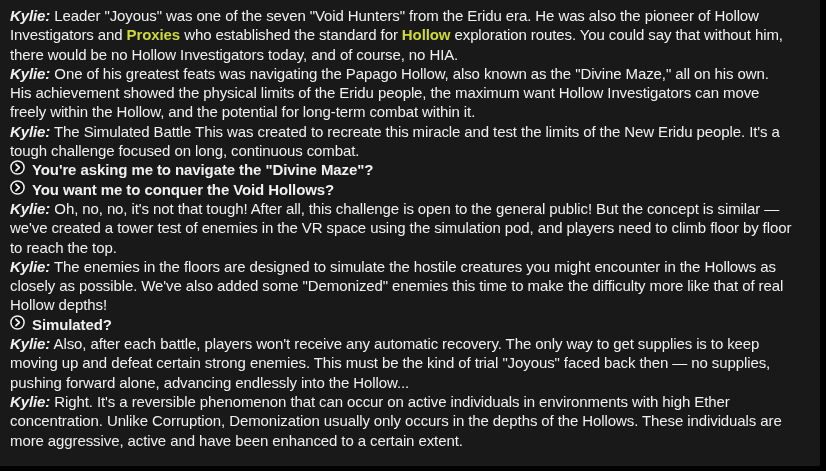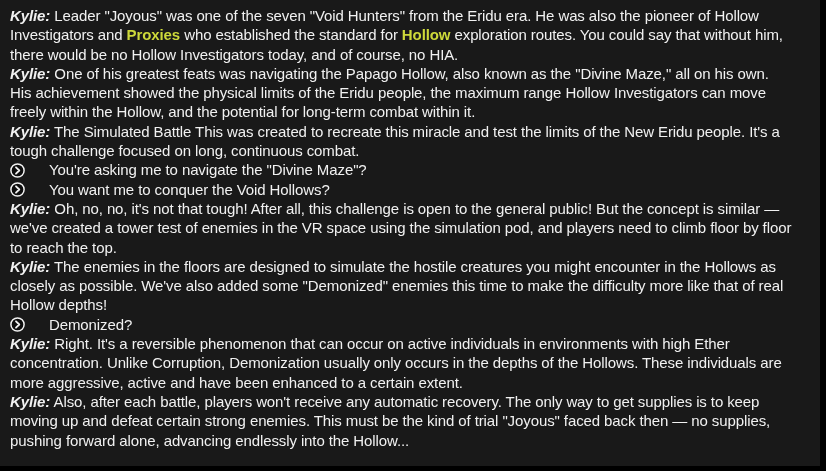--- a/index.html
+++ b/index.html
@@ -25,40 +25,41 @@
     font-size: 15px;
     line-height: 19.3px;
     letter-spacing: -0.1px;
     overflow: hidden;
   }
   .entry { margin: 0; }
   .speaker { font-weight: 700; color: var(--text); font-style: italic; }
   .hl { color: var(--highlight); font-weight: bold; }
   .choice {
     display: flex;
-    align-items: center;
-    gap: 24px;
+    align-items: flex-start;
+    gap: 7px;
     min-height: 19.3px;
     cursor: pointer;
+    font-weight: bold;
   }
   .choice-icon {
     flex: 0 0 auto;
     width: 15px; height: 15px;
     display: inline-block;
   }
   .choice-icon svg { display: block; width: 15px; height: 15px; }
 </style>
 </head>
 <body>
 
 <div class="dialogue-log">
 
   <p class="entry"><b class="speaker">Kylie:</b><span> Leader "Joyous" was one of the seven "Void Hunters" from the Eridu era. He was also the pioneer of Hollow Investigators and </span><span class="hl">Proxies</span><span> who established the standard for </span><span class="hl">Hollow</span><span> exploration routes. You could say that without him, there would be no Hollow Investigators today, and of course, no HIA.</span></p>
 
-  <p class="entry"><b class="speaker">Kylie:</b><span> One of his greatest feats was navigating the Papago Hollow, also known as the "Divine Maze," all on his own. His achievement showed the physical limits of the Eridu people, the maximum range Hollow Investigators can move freely within the Hollow, and the potential for long-term combat within it.</span></p>
+  <p class="entry"><b class="speaker">Kylie:</b><span> One of his greatest feats was navigating the Papago Hollow, also known as the "Divine Maze," all on his own. His achievement showed the physical limits of the Eridu people, the maximum want Hollow Investigators can move freely within the Hollow, and the potential for long-term combat within it.</span></p>
 
   <p class="entry"><b class="speaker">Kylie:</b><span> The Simulated Battle This was created to recreate this miracle and test the limits of the New Eridu people. It's a tough challenge focused on long, continuous combat.</span></p>
 
   <div class="choice">
     <span class="choice-icon">
       <svg viewBox="0 0 15 15">
           <circle cx="7.5" cy="7.5" r="6.6" fill="#0d0d0d" stroke="#f1f1f1" stroke-width="1.5"></circle>
           <path d="M6 4.3 L9.3 7.5 L6 10.7" fill="none" stroke="#f1f1f1" stroke-width="1.8" stroke-linecap="round" stroke-linejoin="round"></path>
         </svg>
     </span>
@@ -79,20 +80,20 @@
 
   <p class="entry"><b class="speaker">Kylie:</b><span> The enemies in the floors are designed to simulate the hostile creatures you might encounter in the Hollows as closely as possible. We've also added some "Demonized" enemies this time to make the difficulty more like that of real Hollow depths!</span></p>
 
   <div class="choice">
     <span class="choice-icon">
       <svg viewBox="0 0 15 15">
           <circle cx="7.5" cy="7.5" r="6.6" fill="#0d0d0d" stroke="#f1f1f1" stroke-width="1.5"></circle>
           <path d="M6 4.3 L9.3 7.5 L6 10.7" fill="none" stroke="#f1f1f1" stroke-width="1.8" stroke-linecap="round" stroke-linejoin="round"></path>
         </svg>
     </span>
-    <span class="choice-text">Demonized?</span>
+    <span class="choice-text">Simulated?</span>
   </div>
 
+  <p class="entry"><b class="speaker">Kylie:</b><span> Also, after each battle, players won't receive any automatic recovery. The only way to get supplies is to keep moving up and defeat certain strong enemies. This must be the kind of trial "Joyous" faced back then — no supplies, pushing forward alone, advancing endlessly into the Hollow...</span></p>
+
   <p class="entry"><b class="speaker">Kylie:</b><span> Right. It's a reversible phenomenon that can occur on active individuals in environments with high Ether concentration. Unlike Corruption, Demonization usually only occurs in the depths of the Hollows. These individuals are more aggressive, active and have been enhanced to a certain extent.</span></p>
-
-  <p class="entry"><b class="speaker">Kylie:</b><span> Also, after each battle, players won't receive any automatic recovery. The only way to get supplies is to keep moving up and defeat certain strong enemies. This must be the kind of trial "Joyous" faced back then — no supplies, pushing forward alone, advancing endlessly into the Hollow...</span></p>
 
 </div>
 
 </body></html>

